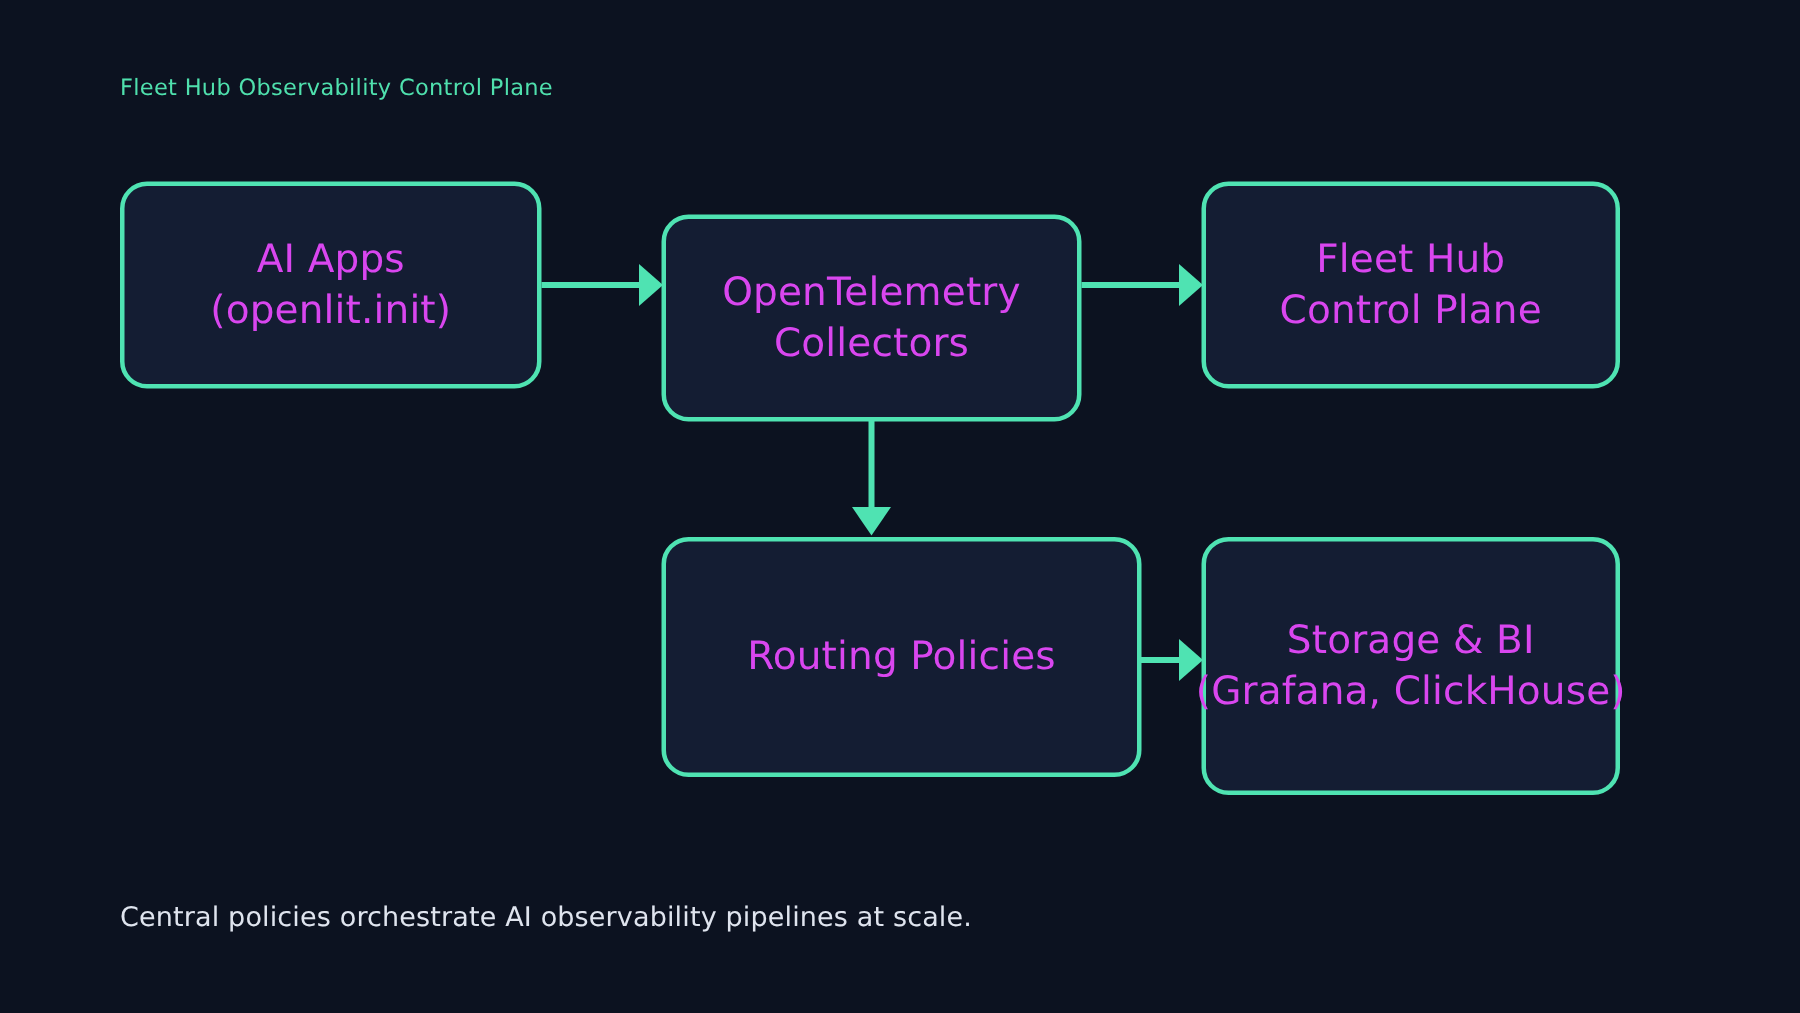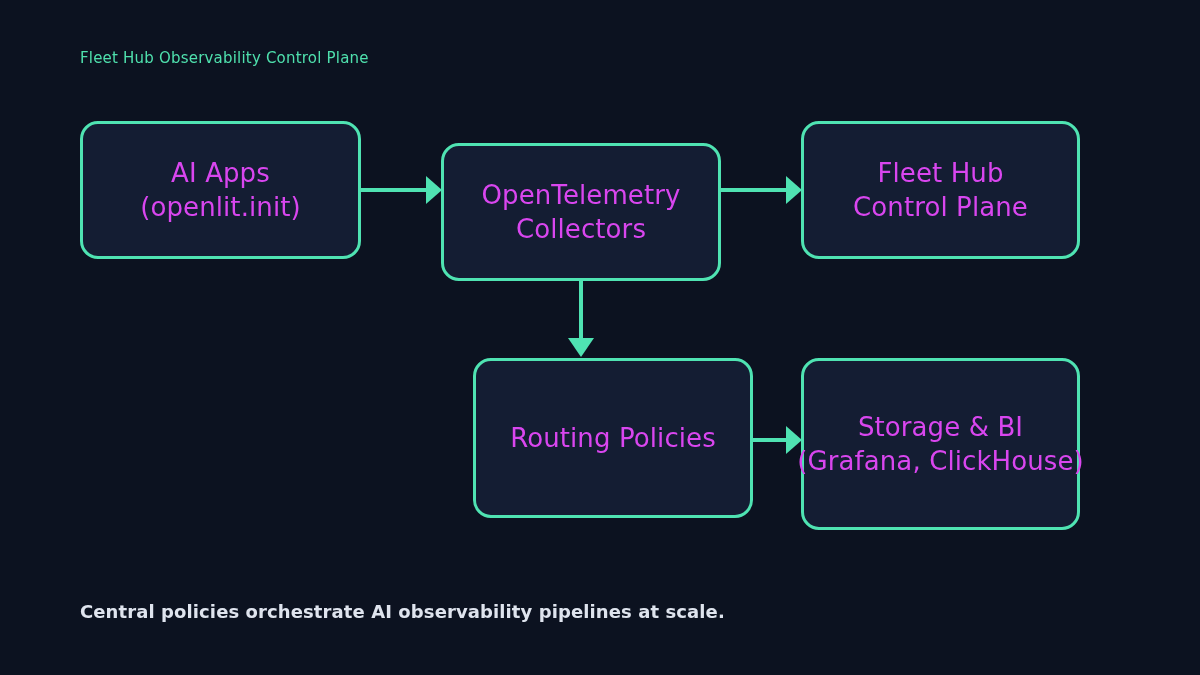--- a/index.html
+++ b/index.html
@@ -34,21 +34,20 @@
 
   
   .diagram-caption {
     position: absolute;
     left: 80px;
     top: 601px;
     font-size: 18px;
     color: #dfe4ee;
     white-space: nowrap;
     letter-spacing: 0.1px;
-    font-weight: bold;
   }
 
   
   .node {
     position: absolute;
     box-sizing: border-box;
     background: #141d33;
     border: 3px solid #4fe3b2;
     border-radius: 18px;
     display: flex;
@@ -62,21 +61,21 @@
     text-align: center;
     white-space: nowrap;
     letter-spacing: 0.1px;
   }
   .node-label .ln { display: block; }
 
   
   #node-ai-apps        { left: 80px;  top: 121px; width: 281px; height: 138px; }
   #node-otel           { left: 441px; top: 121px; width: 280px; height: 138px; margin-top: 22px; }
   #node-fleet-hub      { left: 801px; top: 121px; width: 279px; height: 138px; }
-  #node-routing        { left: 441px; top: 358px; width: 280px; height: 160px; margin-left: 32px; }
+  #node-routing        { left: 441px; top: 358px; width: 320px; height: 160px; }
   #node-storage        { left: 801px; top: 358px; width: 279px; height: 172px; }
 
   
   #node-storage .node-label { overflow: visible; }
 
   
   .edge-line-h {
     position: absolute;
     height: 4px;
     background: #4fe3b2;

